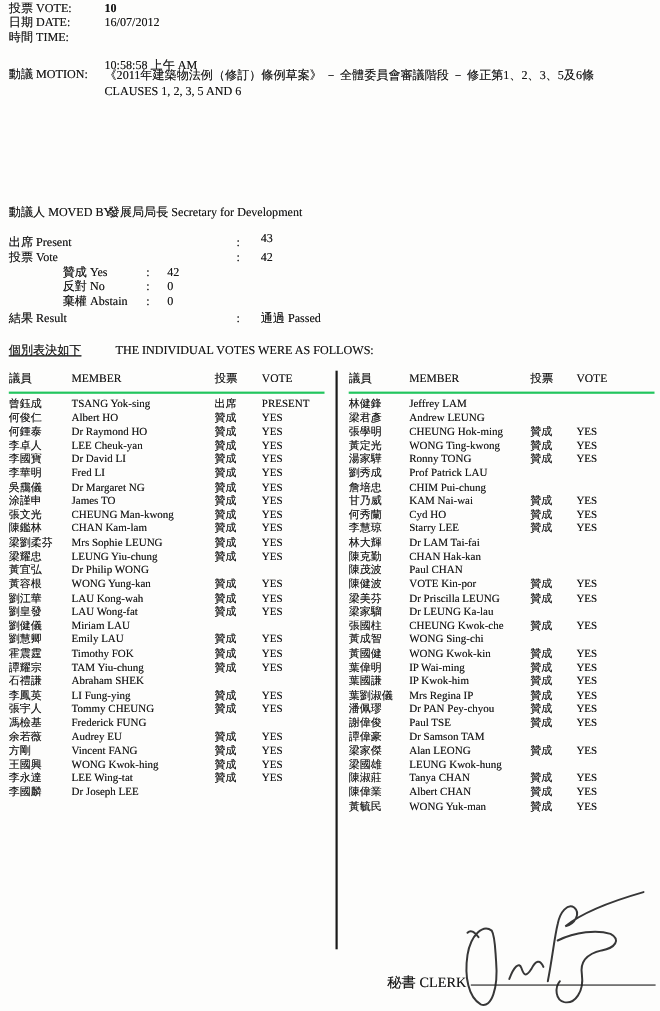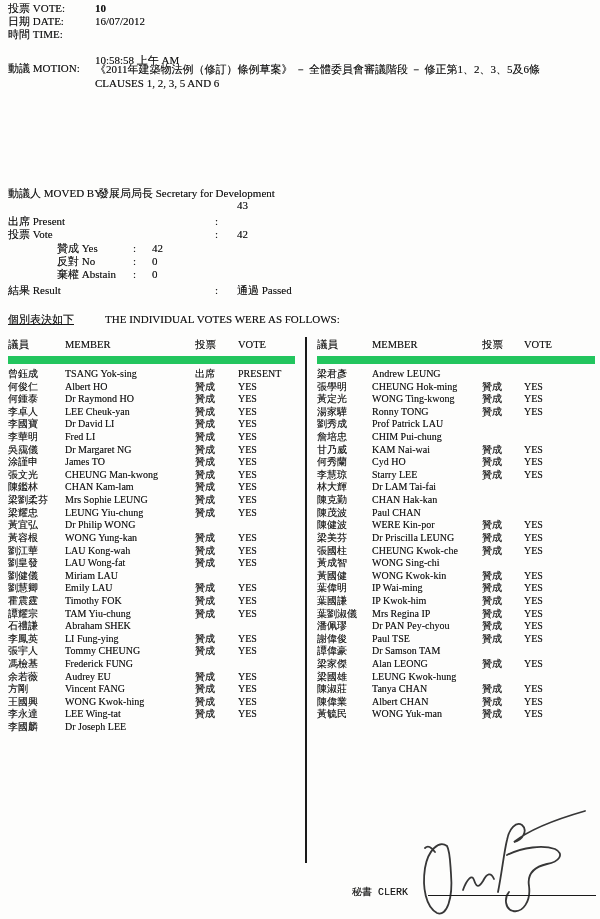--- a/index.html
+++ b/index.html
@@ -12,21 +12,21 @@
   .doc{
     position:relative;width:600px;height:919px;
     background:#fdfdfc;overflow:hidden;
     font-size:11px;line-height:13px;
   }
   .abs{position:absolute;white-space:nowrap;}
   .motion-text{position:absolute;left:95px;top:62px;width:478px;line-height:14.4px;white-space:normal;}
   .vtable{position:absolute;top:338px;}
   .vtable .hdr{
     display:grid;height:18px;line-height:14px;
-    border-bottom:8px solid #22c55e;
+    border-bottom:2px solid #22c55e;
     font-size:10.5px;
   }
   .vtable .rows{margin-top:4px;}
   .vtable .row{display:grid;height:12.62px;line-height:12.62px;font-size:10px;}
   .t-left{left:8px;width:287px;}
   .t-left .hdr,.t-left .row{grid-template-columns:57px 130px 43px 57px;}
   .t-right{left:317px;width:278px;}
   .t-right .hdr,.t-right .row{grid-template-columns:55px 110px 42px 71px;}
   .cell{overflow:hidden;white-space:nowrap;}
   .divider{position:absolute;left:305px;top:337px;width:2px;height:526px;background:#1a1a1a;}
@@ -50,21 +50,21 @@
   <div class="motion-text">
     <div>《2011年建築物法例（修訂）條例草案》 － 全體委員會審議階段 － 修正第1、2、3、5及6條</div>
     <div>CLAUSES 1, 2, 3, 5 AND 6</div>
   </div>
 
   <div class="abs" style="left:8px;top:187px;">動議人 MOVED BY:</div>
   <div class="abs" style="left:98px;top:187px;">發展局局長 Secretary for Development</div>
 
   <div class="abs" style="left:8px;top:215px;">出席 Present</div>
   <div class="abs" style="left:215px;top:215px;">:</div>
-  <div class="abs" style="left:237px;top:199px;">43</div>
+  <div class="abs" style="left:237px;top:211px;">43</div>
 
   <div class="abs" style="left:8px;top:228px;">投票 Vote</div>
   <div class="abs" style="left:215px;top:228px;">:</div>
   <div class="abs" style="left:237px;top:228px;">42</div>
 
   <div class="abs" style="left:57px;top:242px;">贊成 Yes</div>
   <div class="abs" style="left:133px;top:242px;">:</div>
   <div class="abs" style="left:152px;top:242px;">42</div>
 
   <div class="abs" style="left:57px;top:255px;">反對 No</div>
@@ -269,20 +269,26 @@
 
   <div class="vtable t-right">
     <div class="hdr">
       <div class="cell">議員</div>
       <div class="cell">MEMBER</div>
       <div class="cell">投票</div>
       <div class="cell">VOTE</div>
     </div>
     <div class="rows" id="right-rows">
         <div class="row">
+          <div class="cell">林健鋒</div>
+          <div class="cell">Jeffrey LAM</div>
+          <div class="cell"></div>
+          <div class="cell"></div>
+        </div>
+        <div class="row">
           <div class="cell">梁君彥</div>
           <div class="cell">Andrew LEUNG</div>
           <div class="cell"></div>
           <div class="cell"></div>
         </div>
         <div class="row">
           <div class="cell">張學明</div>
           <div class="cell">CHEUNG Hok-ming</div>
           <div class="cell">贊成</div>
           <div class="cell">YES</div>
@@ -342,31 +348,37 @@
           <div class="cell"></div>
         </div>
         <div class="row">
           <div class="cell">陳茂波</div>
           <div class="cell">Paul CHAN</div>
           <div class="cell"></div>
           <div class="cell"></div>
         </div>
         <div class="row">
           <div class="cell">陳健波</div>
-          <div class="cell">WERE Kin-por</div>
+          <div class="cell">VOTE Kin-por</div>
           <div class="cell">贊成</div>
           <div class="cell">YES</div>
         </div>
         <div class="row">
           <div class="cell">梁美芬</div>
           <div class="cell">Dr Priscilla LEUNG</div>
           <div class="cell">贊成</div>
           <div class="cell">YES</div>
         </div>
         <div class="row">
+          <div class="cell">梁家騮</div>
+          <div class="cell">Dr LEUNG Ka-lau</div>
+          <div class="cell"></div>
+          <div class="cell"></div>
+        </div>
+        <div class="row">
           <div class="cell">張國柱</div>
           <div class="cell">CHEUNG Kwok-che</div>
           <div class="cell">贊成</div>
           <div class="cell">YES</div>
         </div>
         <div class="row">
           <div class="cell">黃成智</div>
           <div class="cell">WONG Sing-chi</div>
           <div class="cell"></div>
           <div class="cell"></div>
@@ -441,21 +453,21 @@
           <div class="cell">黃毓民</div>
           <div class="cell">WONG Yuk-man</div>
           <div class="cell">贊成</div>
           <div class="cell">YES</div>
         </div>
       </div>
   </div>
 
   <div class="divider"></div>
 
-  <div class="abs" style="left:352px;top:886px;font-size:10px;font-family:Liberation Mono, monospace;">秘書 CLERK</div>
+  <div class="abs" style="left:352px;top:886px;font-size:13px;">秘書 CLERK</div>
   <div class="clerk-line"></div>
   <svg class="sig" width="205" height="119" viewBox="0 0 205 119">
     <g fill="none" stroke="#1c1c1c" stroke-width="1.8" stroke-linecap="round" opacity="0.88">
       <path d="M 52 46 C 44 40, 33 50, 30 68 C 27 88, 31 107, 42 113 C 52 117, 58 98, 56 74 C 55 60, 55 51, 52 46"></path>
       <path d="M 40 52 C 36 47, 33 45, 30 48"></path>
       <path d="M 68 90 C 72 79, 77 74, 79 80 C 81 86, 83 89, 88 81 C 92 73, 96 72, 99 79"></path>
       <path d="M 103 92 C 107 72, 109 52, 112 40 C 114 29, 121 21, 127 25 C 133 30, 128 40, 119 42 C 135 29, 162 19, 190 11"></path>
       <path d="M 112 55 C 128 47, 148 45, 160 49 C 170 54, 164 62, 152 64 C 139 67, 132 74, 134 86 C 136 101, 128 113, 118 111 C 110 109, 109 98, 114 92"></path>
     </g>
   </svg>

